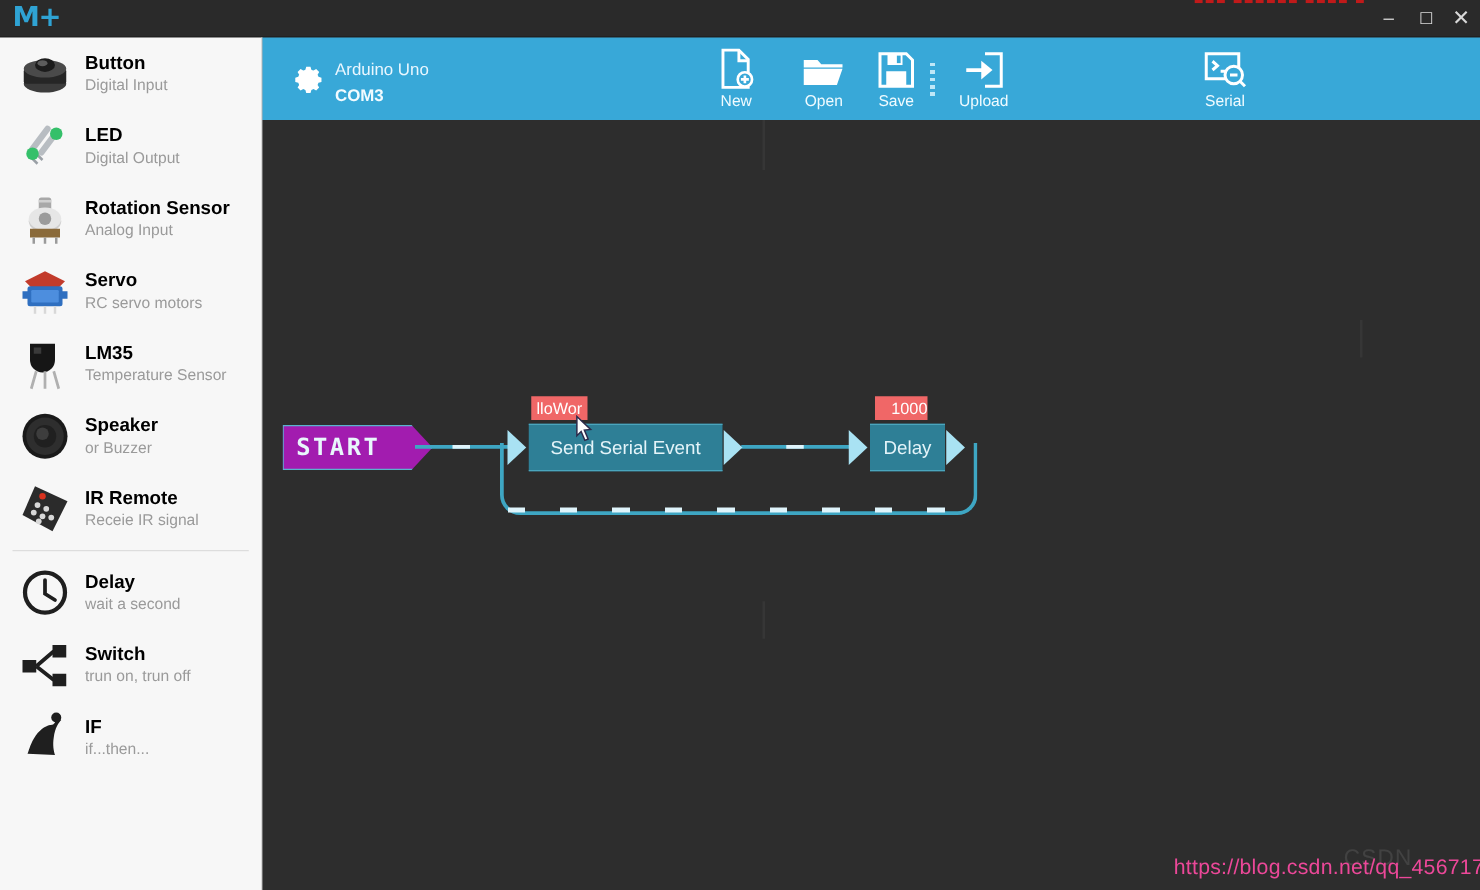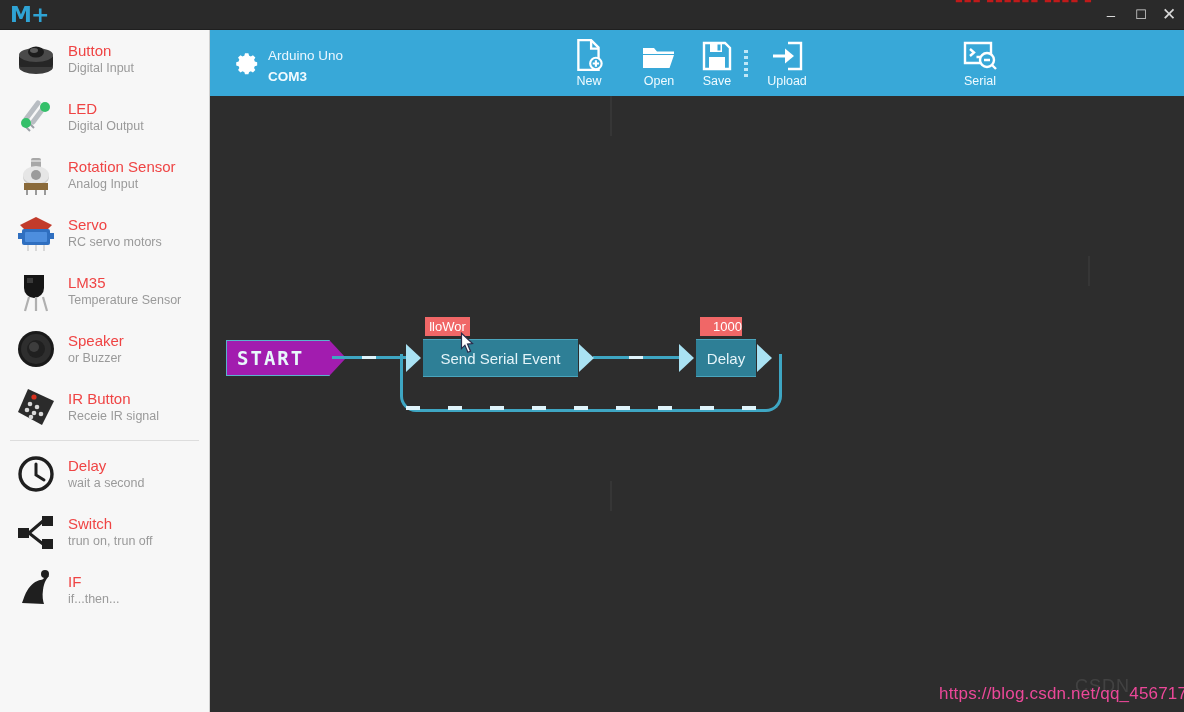--- a/index.html
+++ b/index.html
@@ -46,21 +46,21 @@
   .side-sep{ height:1px; background:#dddddd; margin:4px 10px 4px 10px; }
   .side-item{
     position:relative; height:58px; padding-left:68px;
     display:flex; flex-direction:column; justify-content:center;
     cursor:default;
   }
   .side-item .ic{
     position:absolute; left:14px; top:50%; transform:translateY(-50%);
     width:44px; height:44px;
   }
-  .side-title{ font-size:15px; color:#ef4444; line-height:19px; }
+  .side-title{ font-size:15px; color:#000000; line-height:19px;font-weight:bold; }
   .side-sub{ font-size:12.5px; color:#9a9a9a; line-height:17px; }
 
   
   #toolbar{
     position:absolute; left:210px; top:30px; width:974px; height:66px;
     background:#38a8d8;
   }
   #gear{ position:absolute; left:18px; top:16px; width:34px; height:34px; }
   #boardinfo{
     position:absolute; left:58px; top:15px;
@@ -253,21 +253,21 @@
         <div class="ic"><svg viewBox="0 0 44 44" width="44" height="44">
             <path d="M14 4 L40 16 L28 40 L4 27 Z" fill="#2b2b2b"></path>
             <circle cx="20" cy="12" r="2.6" fill="#d8321e"></circle>
             <circle cx="16" cy="19" r="2.3" fill="#d8d8d8"></circle>
             <circle cx="23" cy="22" r="2.3" fill="#d8d8d8"></circle>
             <circle cx="13" cy="25" r="2.3" fill="#d8d8d8"></circle>
             <circle cx="20" cy="28" r="2.3" fill="#d8d8d8"></circle>
             <circle cx="27" cy="29" r="2.3" fill="#d8d8d8"></circle>
             <circle cx="17" cy="32" r="2.3" fill="#d8d8d8"></circle>
           </svg></div>
-        <div class="side-title">IR Button</div>
+        <div class="side-title">IR Remote</div>
         <div class="side-sub">Receie IR signal</div>
       </div>
     </div>
     <div class="side-sep"></div>
     <div class="side-group">
       <div class="side-item">
         <div class="ic"><svg viewBox="0 0 44 44" width="44" height="44">
             <circle cx="22" cy="22" r="16" fill="none" stroke="#1f1f1f" stroke-width="3.4"></circle>
             <path d="M22 12v11l8 5" stroke="#1f1f1f" stroke-width="3" fill="none" stroke-linecap="round"></path>
           </svg></div>

